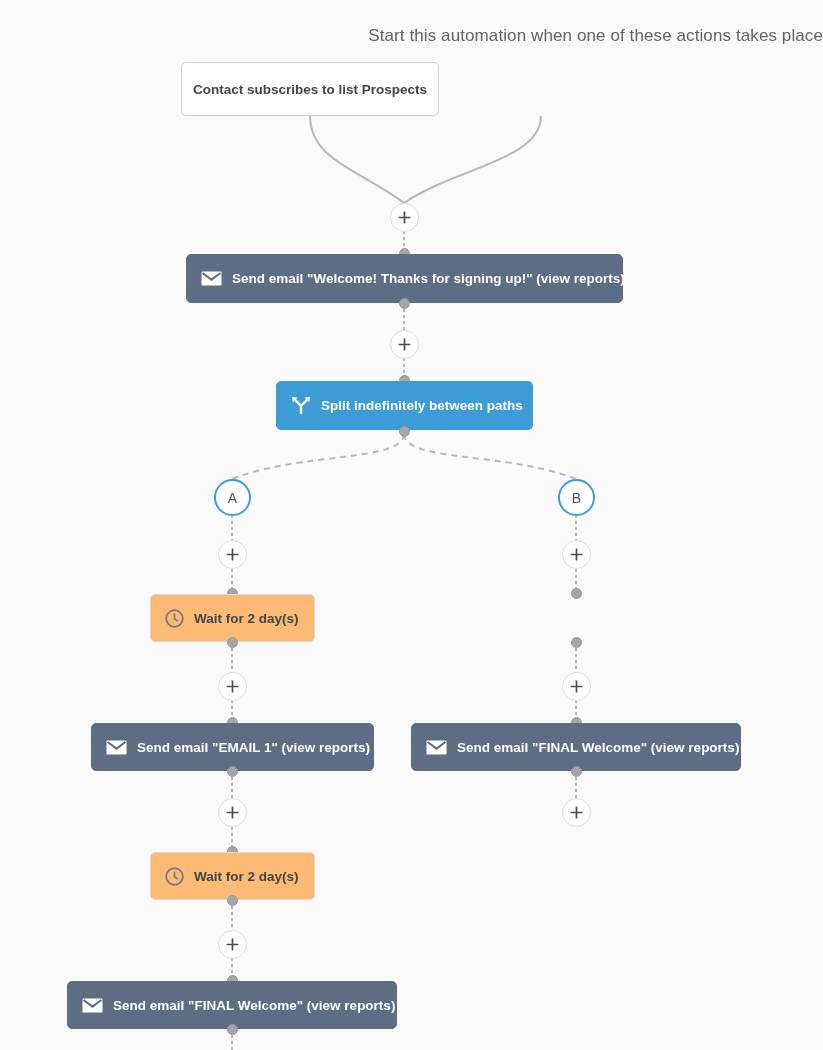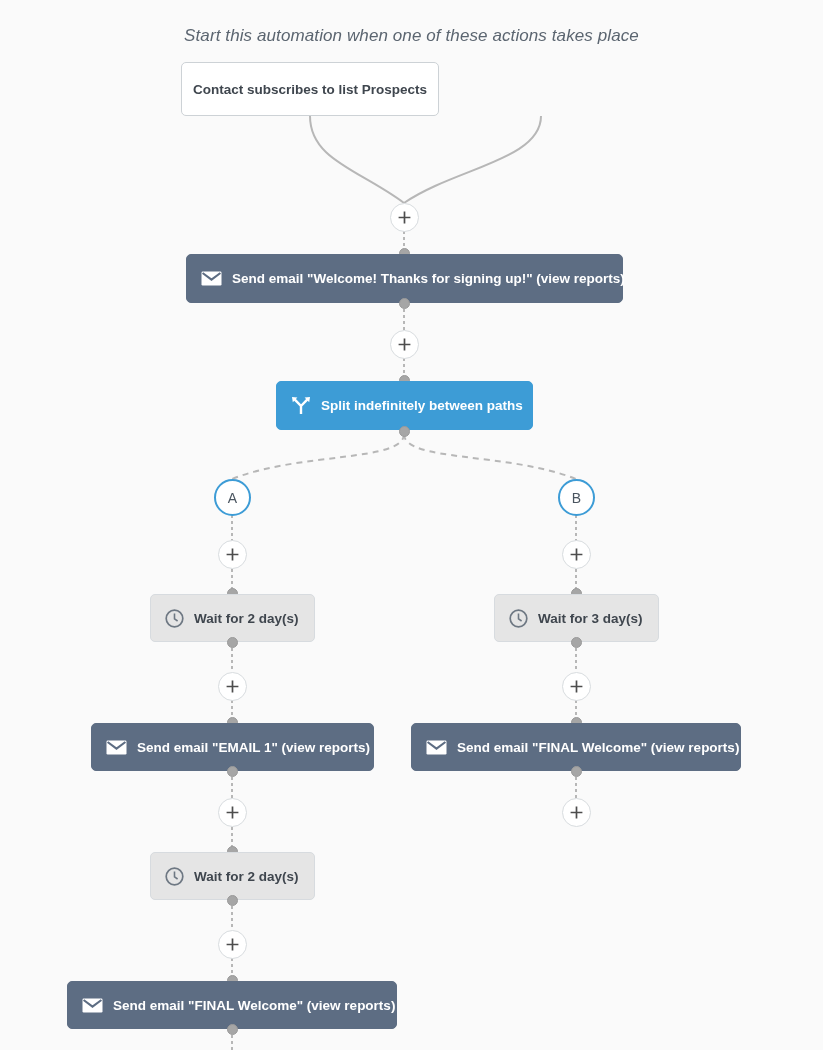--- a/index.html
+++ b/index.html
@@ -33,25 +33,24 @@
     width: 823px;
     height: 1050px;
   }
 
   
   .headline {
     position: absolute;
     left: 0;
     top: 26px;
     width: 823px;
-    text-align: center;
+    text-align: right;
     font-size: 17px;
     color: #5b6570;
     letter-spacing: .1px;
-    font-style: italic;
   }
 
   
   .start-block {
     position: absolute;
     box-sizing: border-box;
     background: #ffffff;
     border: 1px solid #cdd2d6;
     border-radius: 5px;
     display: flex;
@@ -84,21 +83,21 @@
     background: #5d6d83;
     color: #ffffff;
     border: 1px solid #5d6d83;
   }
   .node.split {
     background: #3d9cd6;
     color: #ffffff;
     border: 1px solid #3d9cd6;
   }
   .node.wait {
-    background: #e5e5e5;
+    background: #fdba74;
     color: #3f464e;
     border: 1px solid #d7dbdf;
   }
 
   
   .icon {
     display: inline-flex;
     align-items: center;
     justify-content: center;
     flex: 0 0 auto;
@@ -319,29 +318,20 @@
     </div>
 
     <div class="plus" style="left:562px; top:540px;">
       <svg width="13" height="13" viewBox="0 0 13 13">
         <path d="M6.5 0.6 V12.4 M0.6 6.5 H12.4" stroke="#4d4d4d" stroke-width="1.7"></path>
       </svg>
     </div>
 
     <div class="dot" style="left:571px; top:588px;"></div>
 
-    <div class="node wait" style="left:494px; top:594px; width:165px; height:48px;">
-      <span class="icon">
-        <svg width="19" height="19" viewBox="0 0 19 19">
-          <circle cx="9.5" cy="9.5" r="8.3" fill="none" stroke="#6e7883" stroke-width="1.7"></circle>
-          <path d="M9.5 4.6 V9.8 L12.6 12" fill="none" stroke="#6e7883" stroke-width="1.6"></path>
-        </svg>
-      </span>
-      <span class="label">Wait for 3 day(s)</span>
-    </div>
 
     <div class="dot" style="left:571px; top:637px;"></div>
 
     <div class="plus" style="left:562px; top:672px;">
       <svg width="13" height="13" viewBox="0 0 13 13">
         <path d="M6.5 0.6 V12.4 M0.6 6.5 H12.4" stroke="#4d4d4d" stroke-width="1.7"></path>
       </svg>
     </div>
 
     <div class="dot" style="left:571px; top:717px;"></div>

